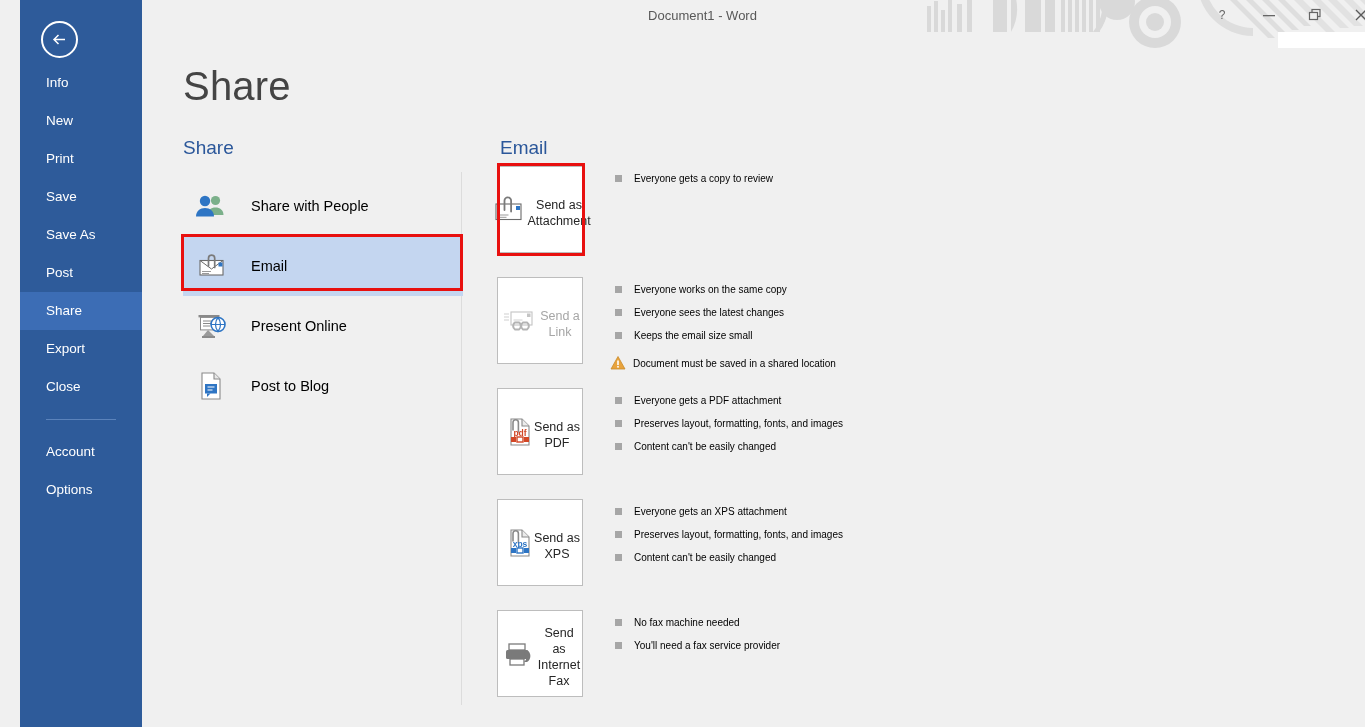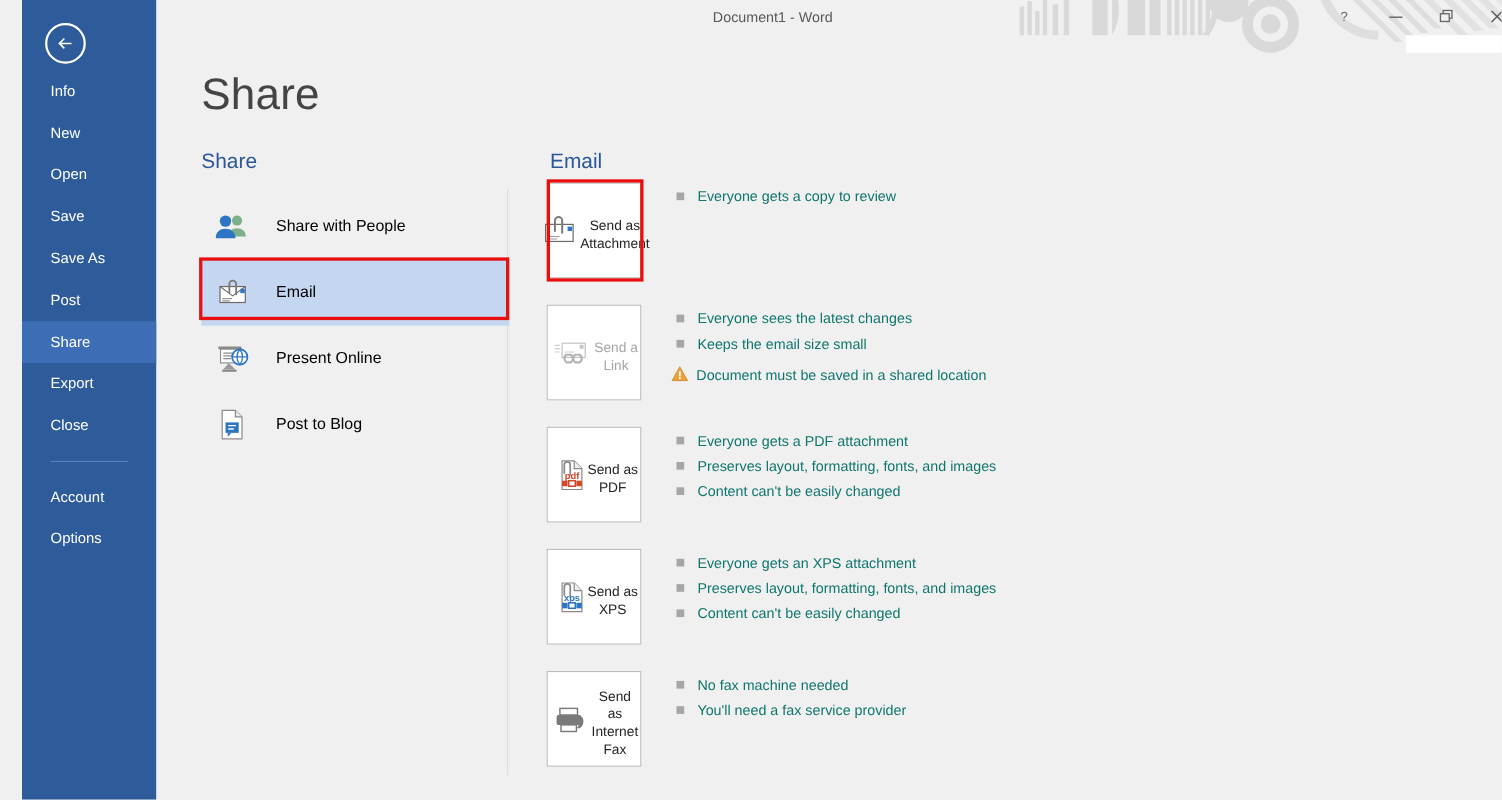--- a/index.html
+++ b/index.html
@@ -191,23 +191,23 @@
     margin-top: 7px;
     flex: 0 0 7px;
   }
   .bullet-line .warn-ico {
     width: 16px; height: 16px;
     margin-top: 2px; margin-left: -5px;
     flex: 0 0 16px;
   }
   .bullet-line .btext {
     margin-left: 12px;
-    font-size: 13px;
+    font-size: 10px;
     line-height: 21px;
-    color: #0f766e;
+    color: #000000;
     white-space: nowrap;
   }
   .bullet-line.warn .btext { margin-left: 7px; }
   .bullet-line.warn { margin-top: 5px; }
 </style>
 </head>
 <body>
 
 <div id="app">
 
@@ -284,21 +284,21 @@
 
   <div id="sidebar">
     <div class="back-btn">
       <svg width="19" height="19" viewBox="0 0 19 19">
         <path d="M15,9.5 H4.5 M8.5,5 L4,9.5 L8.5,14" fill="none" stroke="#ffffff" stroke-width="1.5"></path>
       </svg>
     </div>
     <div class="nav-list">
       <div class="nav-item">Info</div>
       <div class="nav-item">New</div>
-      <div class="nav-item">Open</div>
+      <div class="nav-item">Print</div>
       <div class="nav-item">Save</div>
       <div class="nav-item">Save As</div>
       <div class="nav-item">Post</div>
       <div class="nav-item selected">Share</div>
       <div class="nav-item">Export</div>
       <div class="nav-item">Close</div>
       <div class="nav-sep"></div>
       <div class="nav-item">Account</div>
       <div class="nav-item">Options</div>
     </div>
@@ -396,20 +396,24 @@
           <rect x="27" y="7.5" width="3.5" height="3.5" fill="#c4c4c4"></rect>
           <path d="M13.5,14 h9 M13.5,16.3 h7" stroke="#d0d0d0" stroke-width="1"></path>
           <path d="M4,8 h5 M4,11 h5 M4,14 h5" stroke="#d0d0d0" stroke-width="1.1"></path>
           <path d="M15,23.5 a4.2,4.2 0 0 1 0,-7 h4 a4.2,4.2 0 0 1 0,7 z" fill="none" stroke="#b4b4b4" stroke-width="2"></path>
           <path d="M23,23.5 a4.2,4.2 0 0 1 0,-7 h4 a4.2,4.2 0 0 1 0,7 z" fill="none" stroke="#b4b4b4" stroke-width="2"></path>
         </svg>
       </span>
       <span class="tile-label">Send a Link</span>
     </div>
     <div class="bullets">
+      <div class="bullet-line">
+        <span class="bmark"></span>
+        <span class="btext">Everyone works on the same copy</span>
+      </div>
       <div class="bullet-line">
         <span class="bmark"></span>
         <span class="btext">Everyone sees the latest changes</span>
       </div>
       <div class="bullet-line">
         <span class="bmark"></span>
         <span class="btext">Keeps the email size small</span>
       </div>
       <div class="bullet-line warn">
         <span class="warn-ico">

